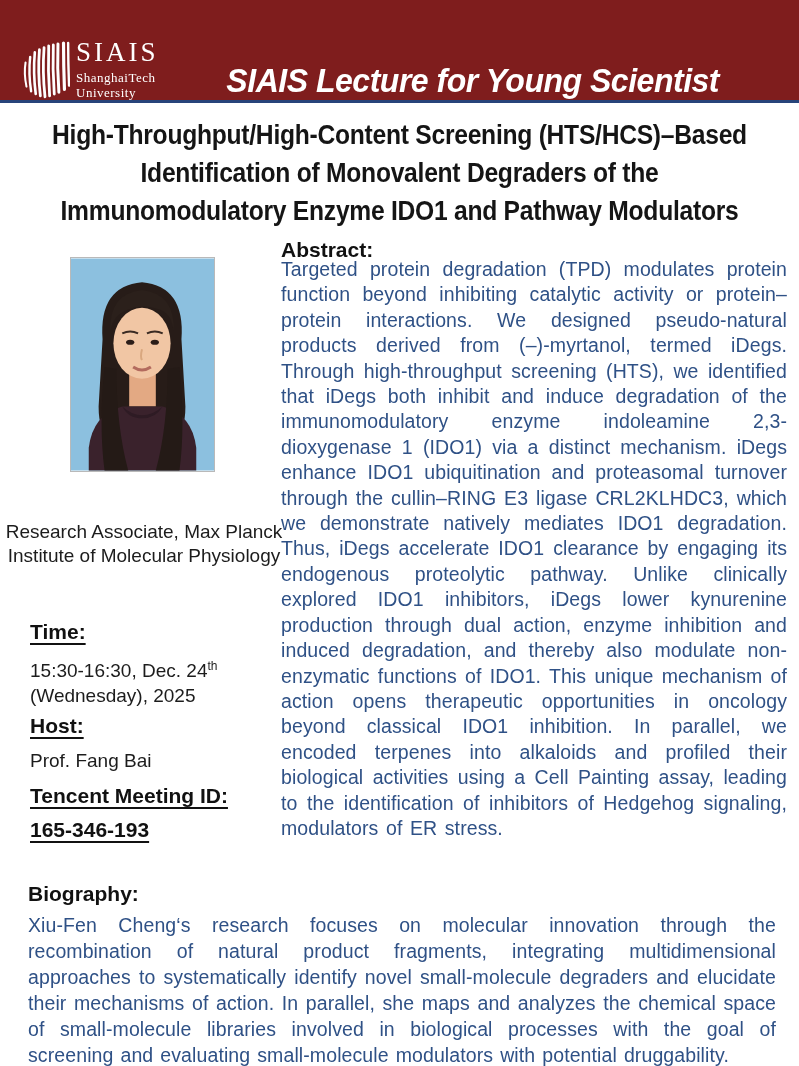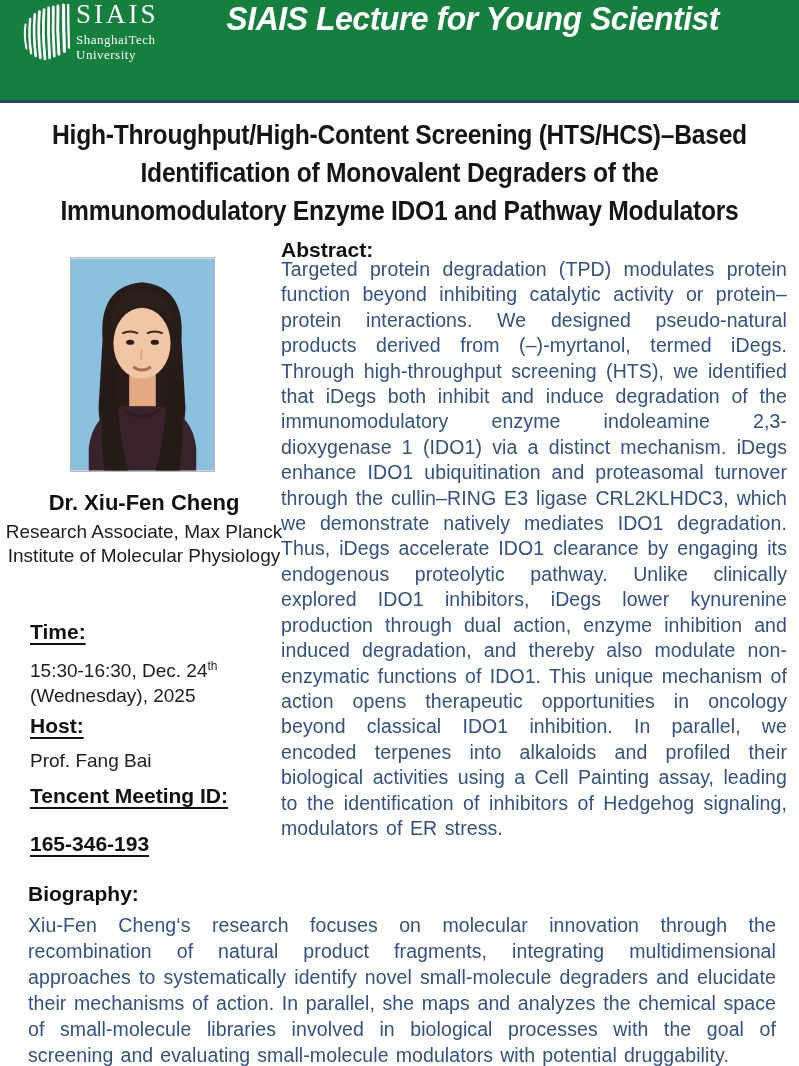--- a/index.html
+++ b/index.html
@@ -3,22 +3,22 @@
 <meta charset="utf-8">
 <style>
   * { margin:0; padding:0; box-sizing:border-box; }
   html,body { width:799px; height:1066px; background:#ffffff; }
   body { font-family:"Liberation Sans", sans-serif; position:relative; overflow:hidden; }
   .poster { position:absolute; inset:0; background:#fff; }
 
   
   .banner {
     position:absolute; left:0; top:0; width:799px; height:103px;
-    background:#15803d; border-bottom:3px solid #27447A;
-    display:flex; align-items:flex-start;
+    background:#7f1d1d; border-bottom:3px solid #27447A;
+    display:flex; align-items:flex-end;
   }
   .logo { display:flex; align-items:center; padding-left:20px; width:160px; flex:0 0 auto; }
   .logo-icon { margin-right:6px; flex:0 0 auto; }
   .logo-text { color:#fff; font-family:"Liberation Serif", serif; line-height:1; }
   .logo-name { font-size:27px; letter-spacing:3px; margin-bottom:4px; }
   .logo-org { font-size:13px; letter-spacing:0.5px; line-height:15px; }
   .banner-title {
     flex:1; text-align:center; color:#ffffff;
     font-size:33px; font-weight:bold; font-style:italic;
     letter-spacing:-0.5px; padding-right:14px;
@@ -49,21 +49,21 @@
     position:absolute; left:30px; font-size:21px; font-weight:bold; color:#111;
     text-decoration:underline; text-decoration-thickness:2px; text-underline-offset:4px;
   }
   .detail-value { position:absolute; left:30px; font-size:19px; line-height:25px; color:#1c1c1c; }
   .time-label { top:620px;text-decoration:underline; }
   .time-value { top:654px; }
   .time-value sup { font-size:12px;margin-top:48px; }
   .host-label { top:714px; }
   .host-value { top:748px; }
   .meeting-label { top:784px; }
-  .meeting-id  { top:818px;margin-top:14px; }
+  .meeting-id  { top:818px; }
 
   
   .abstract-heading {
     position:absolute; left:281px; top:238px;
     font-size:21px; font-weight:bold; color:#111;text-align:center;
   }
   .abstract-text {
     position:absolute; left:281px; top:257px; width:506px;
     text-align:justify; color:#2F5186;
     font-size:19.5px; line-height:25.4px; letter-spacing:0.1px; word-spacing:2px;
@@ -129,21 +129,20 @@
       <ellipse cx="85" cy="85" rx="4.2" ry="2.6" fill="#2b1d18"></ellipse>
       <path d="M72 92 q-2 8 0 11" stroke="#d9a77f" stroke-width="2" fill="none"></path>
       <path d="M63 110 q9 6 18 0" stroke="#b36b5e" stroke-width="3" fill="none"></path>
       <path d="M18 215 L18 192 Q22 158 52 150 L93 150 Q123 158 127 192 L127 215 Z" fill="#3A222C"></path>
       <path d="M52 150 Q72 168 93 150 Q86 162 72 162 Q58 162 52 150 Z" fill="#2e1b24"></path>
       <path d="M34 110 Q28 170 34 215 L58 215 Q46 170 46 112 Z" fill="#241a16"></path>
       <path d="M110 110 Q116 170 110 215 L86 215 Q98 170 98 112 Z" fill="#241a16"></path>
     </svg>
   </figure>
 
-  <div class="speaker-name">Dr. Xiu-Fen Cheng</div>
   <div class="speaker-affiliation">Research Associate, Max Planck Institute of Molecular Physiology</div>
 
   <div class="detail-label time-label">Time:</div>
   <div class="detail-value time-value">
     <div><span>15:30-16:30, Dec. 24</span><sup>th</sup></div>
     <div>(Wednesday), 2025</div>
   </div>
 
   <div class="detail-label host-label">Host:</div>
   <div class="detail-value host-value">Prof. Fang Bai</div>

